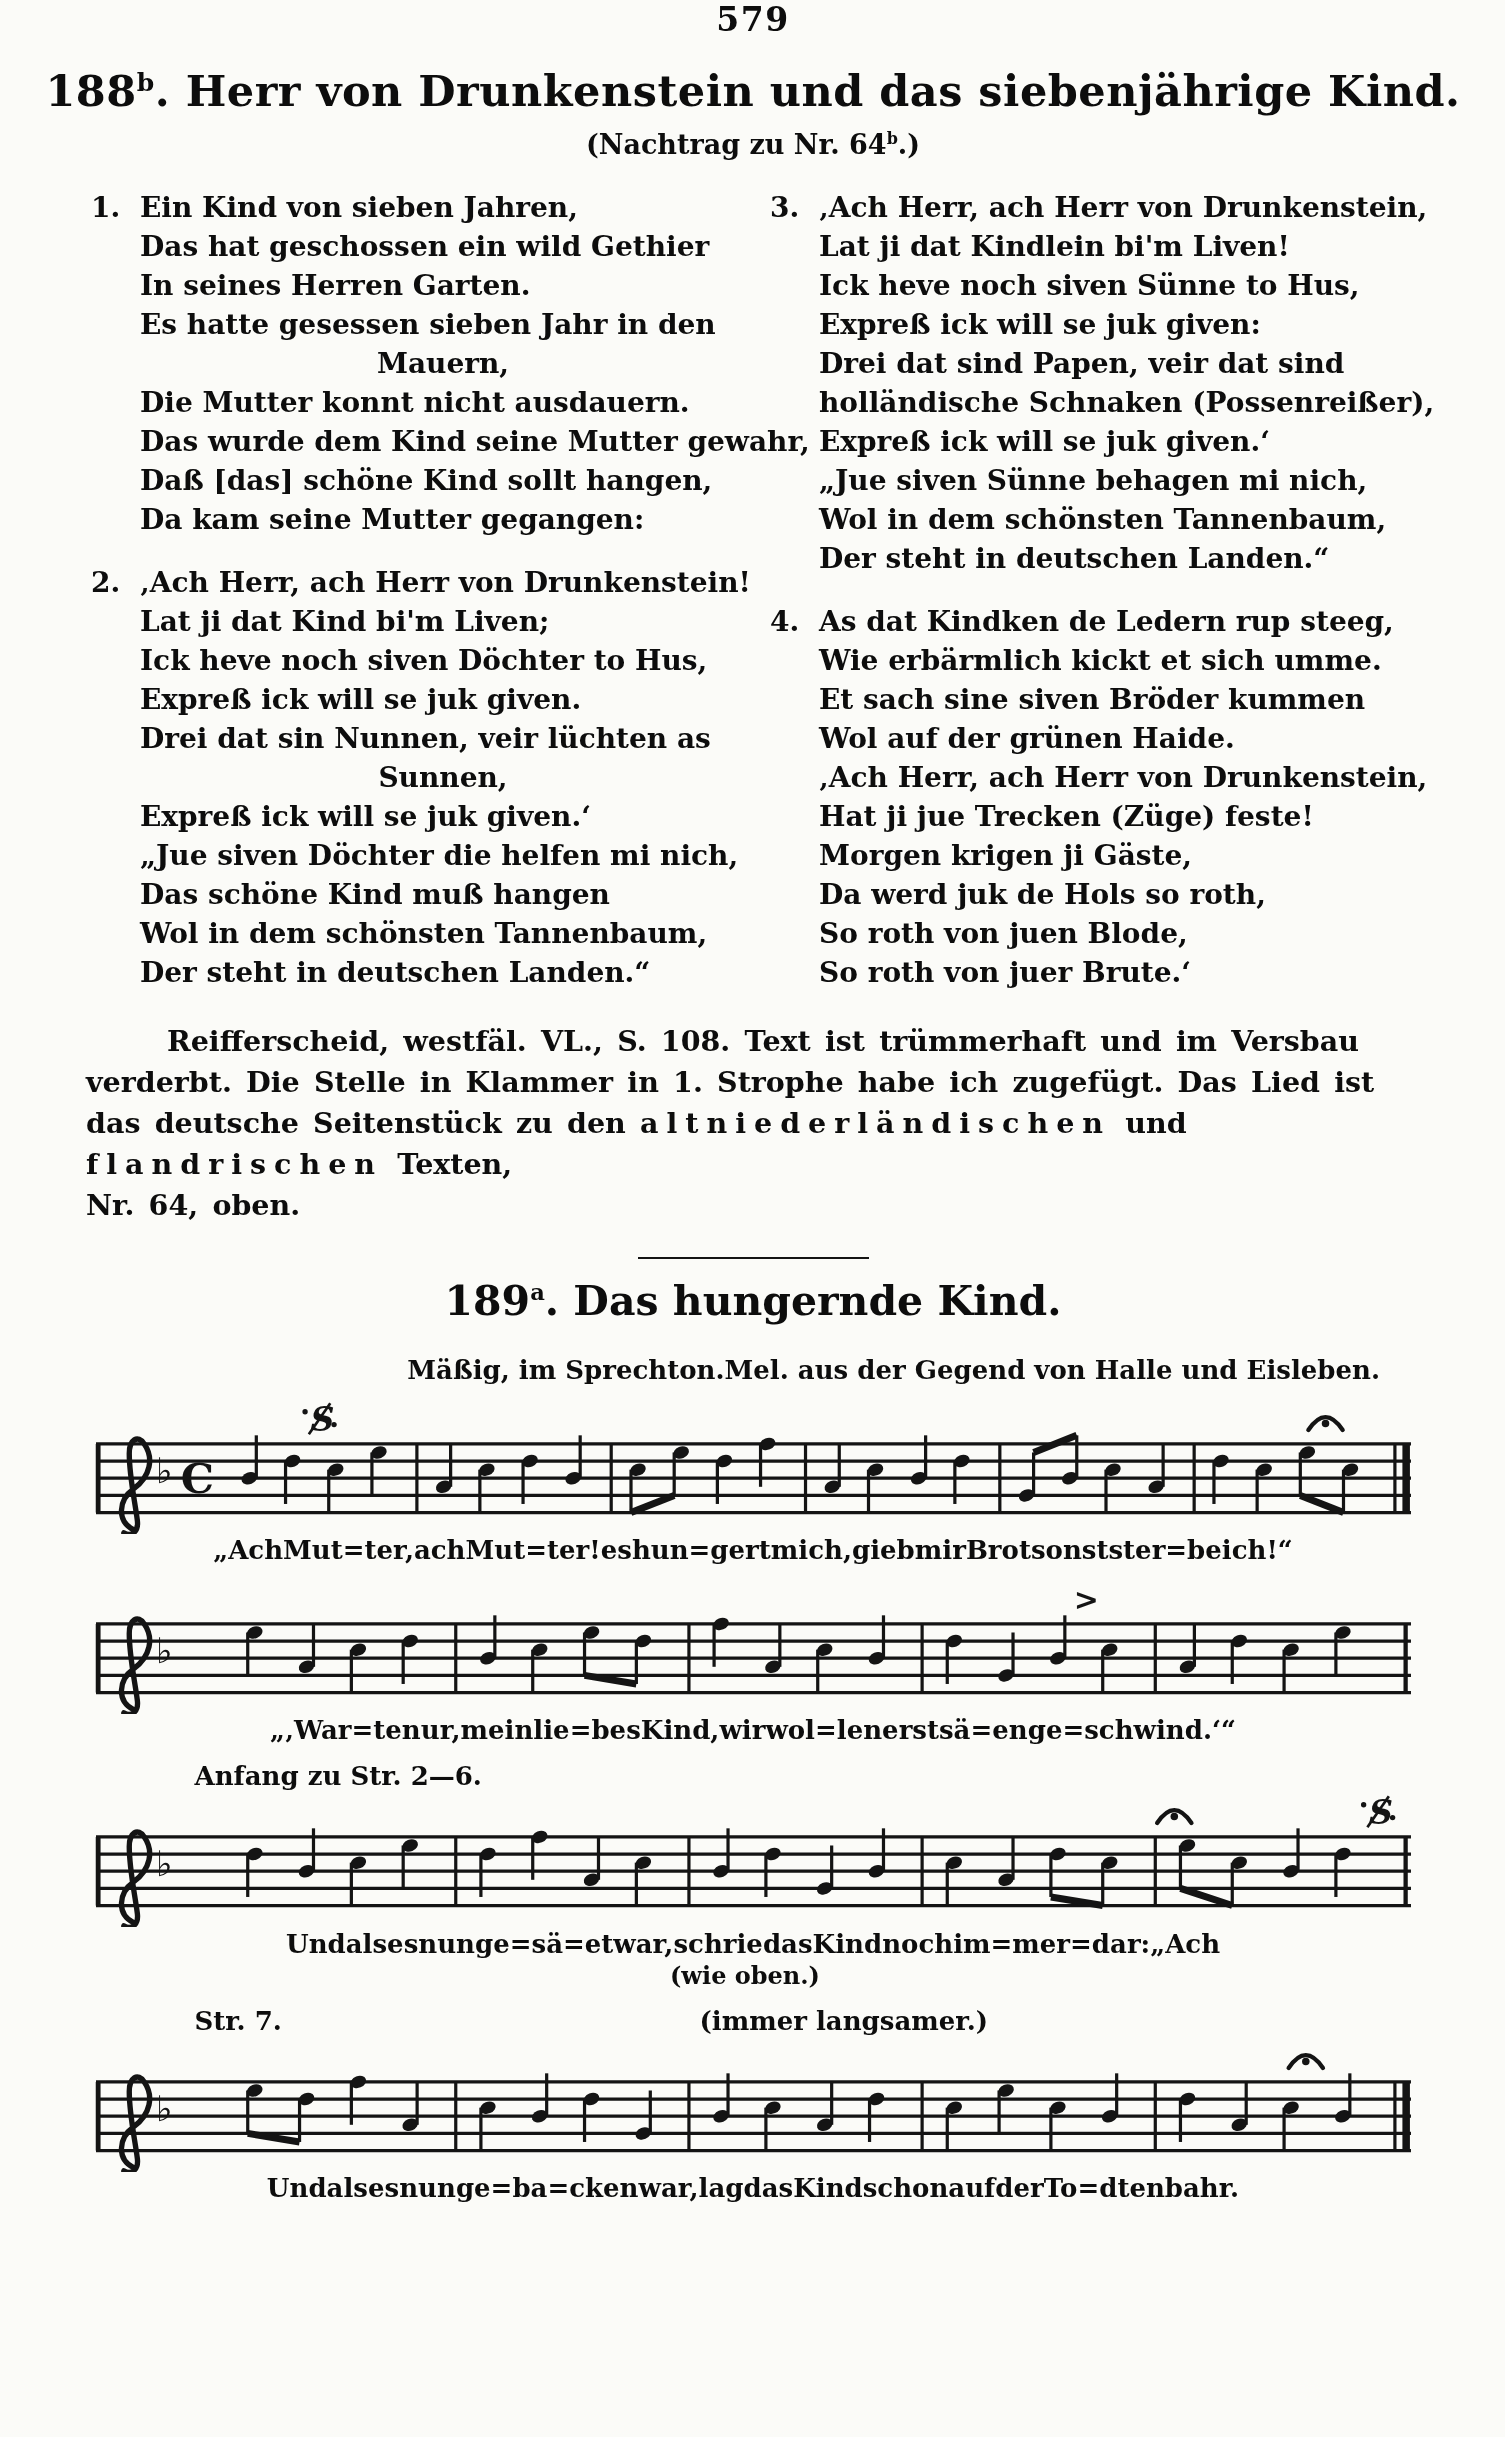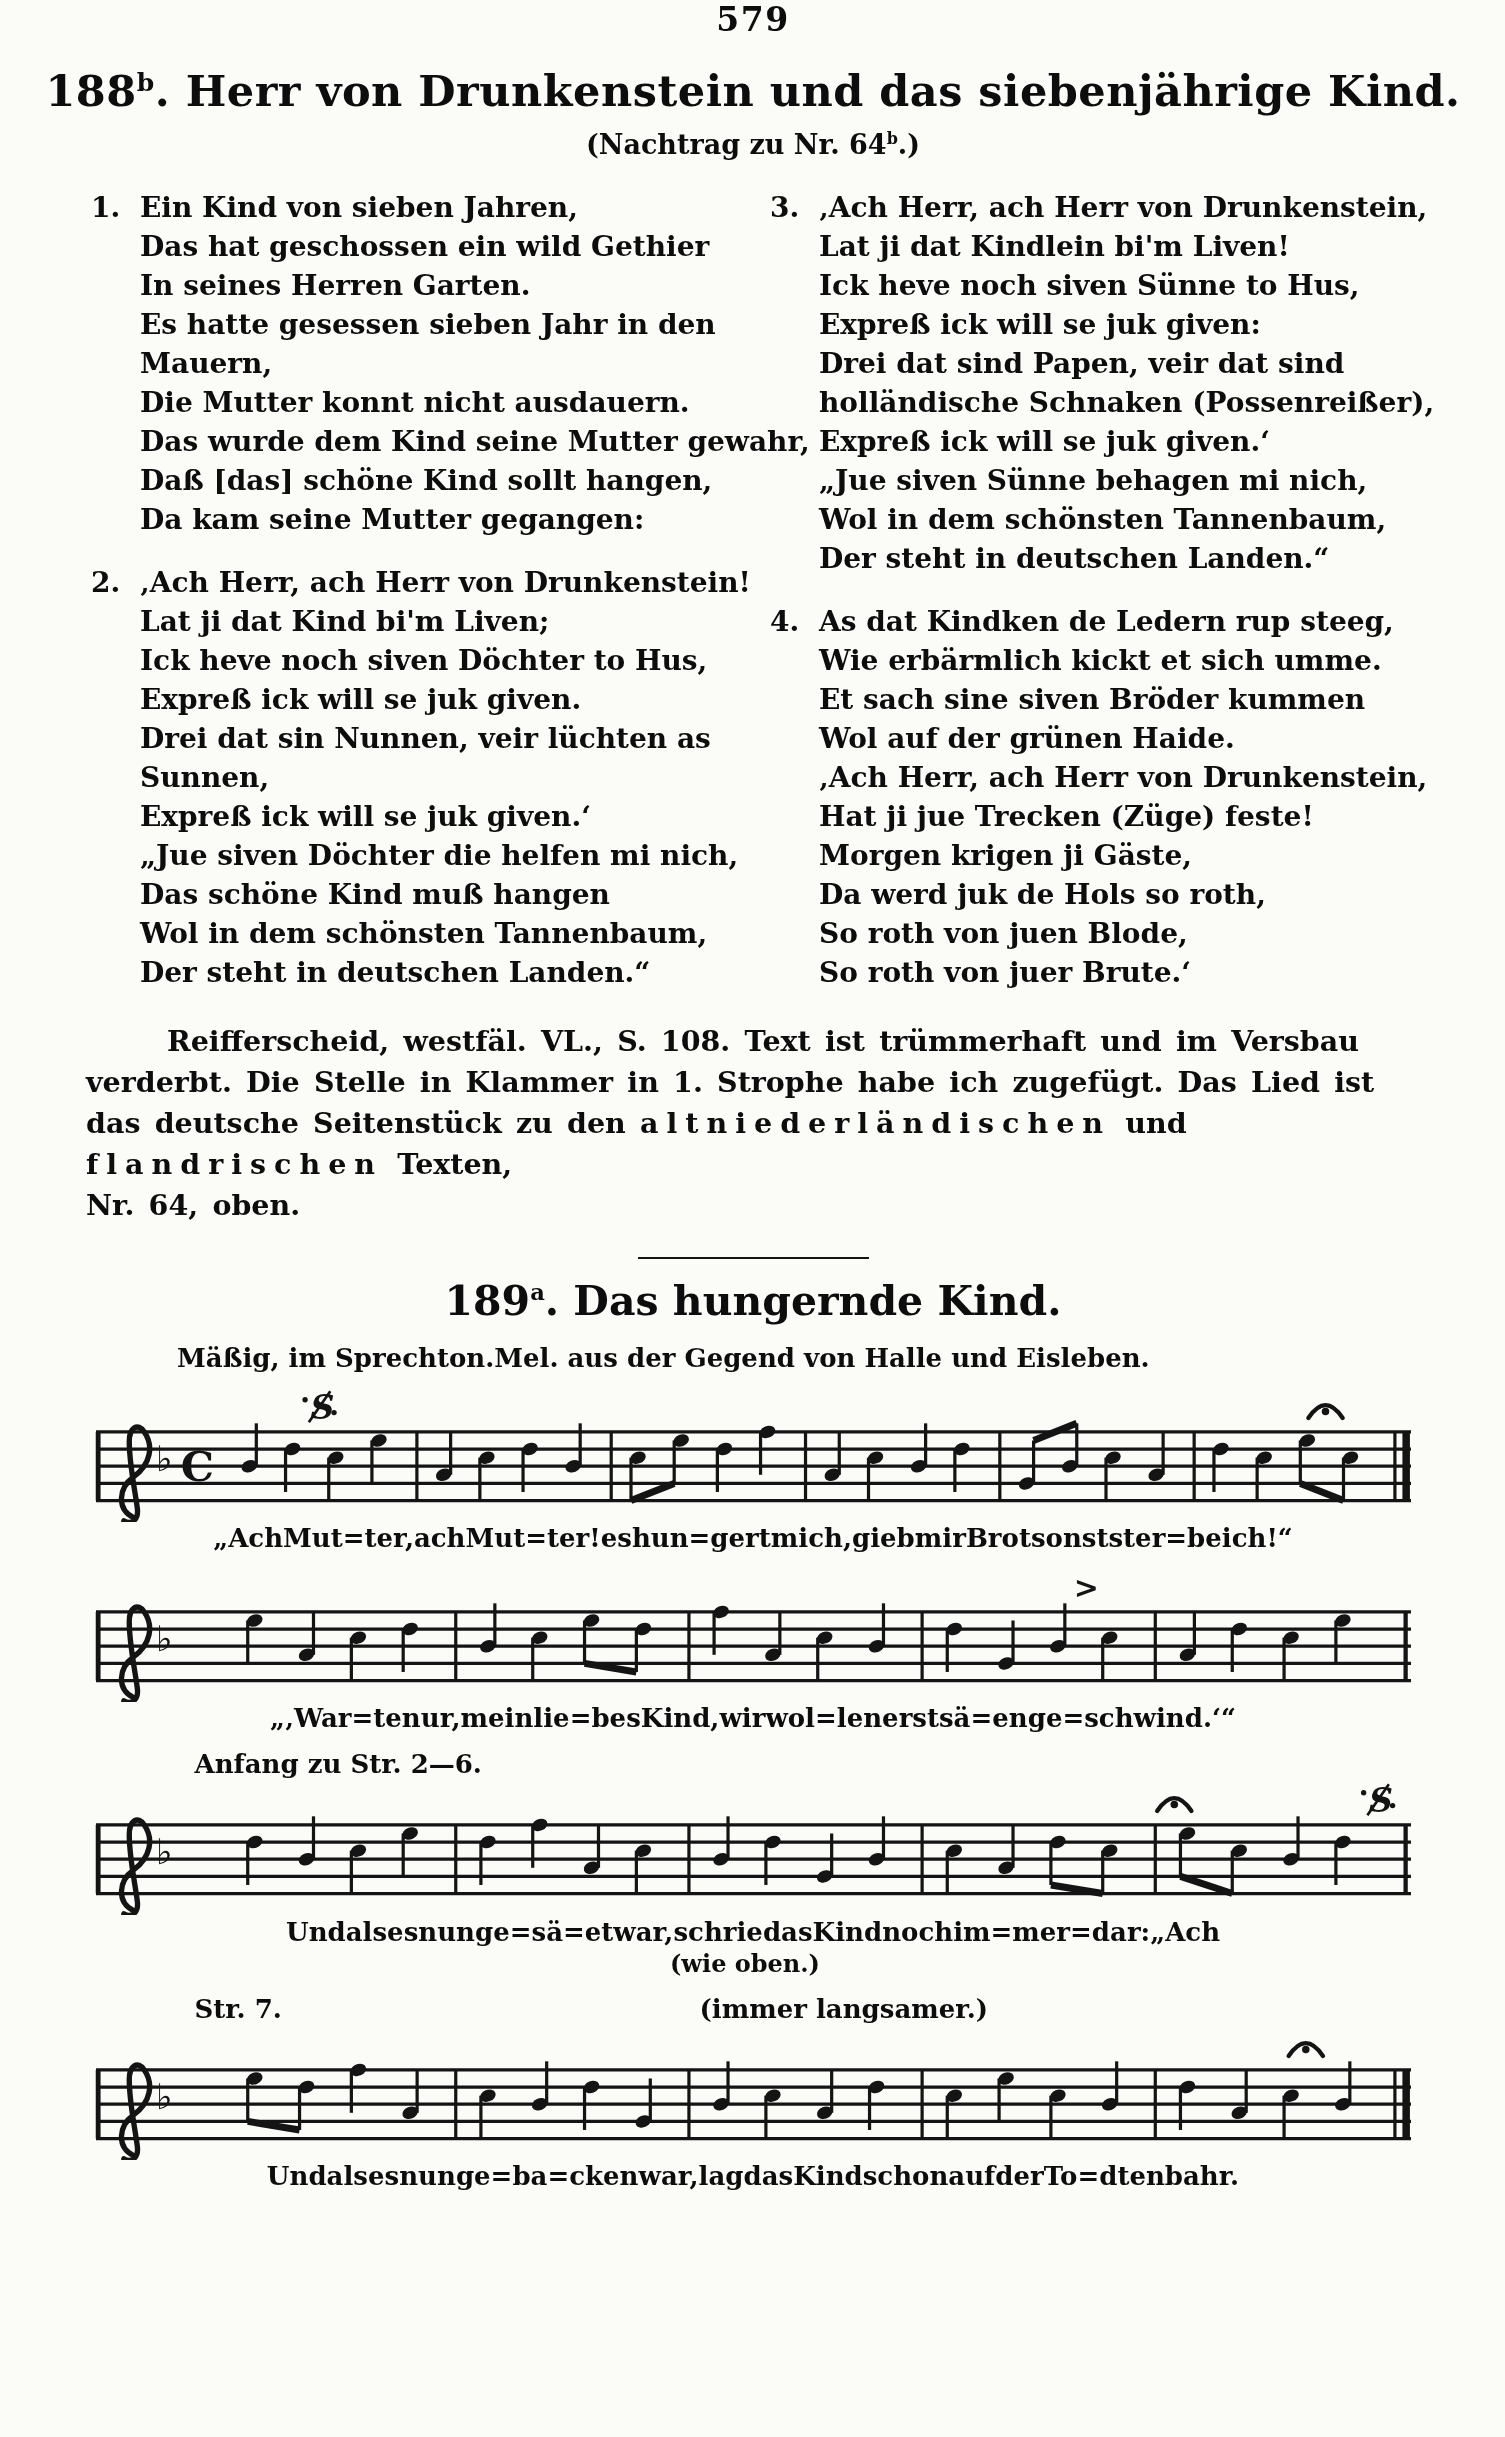--- a/index.html
+++ b/index.html
@@ -13,29 +13,29 @@
   .pagenum{text-align:center;font-size:33px;font-weight:700;letter-spacing:1.6px;}
   .song-title{text-align:center;font-size:43px;font-weight:900;margin:27px 0 0;letter-spacing:0.5px;}
   .song-title sup{font-size:25px;}
   .subtitle{text-align:center;font-size:27px;font-weight:700;margin-top:13px;}
   .subtitle sup{font-size:16px;}
   .stanza-cols{display:flex;padding:0 81px 0 91px;gap:24px;margin-top:28px;}
   .col{flex:1;min-width:0;}
   .stanza{position:relative;padding-left:49px;margin-bottom:24px;font-size:28px;font-weight:700;line-height:39px;white-space:nowrap;}
   .snum{position:absolute;left:0;top:0;}
   .line{min-height:39px;}
-  .line.right{text-align:left;}
+  .line.right{text-align:center;}
   .footnote{padding:0 86px;font-size:28.5px;font-weight:700;line-height:41px;margin-top:5px;word-spacing:4.3px;}
   .fline.indent{text-indent:81px;}
   .sp{letter-spacing:8px;}
   .divider{width:231px;border:none;border-top:2.7px solid #141414;margin:31px auto 18.3px;}
   .song-title2{text-align:center;font-size:41px;font-weight:900;margin:14px 0 0;}
   .song-title2 sup{font-size:22.6px;}
-  .tempo-row{display:flex;justify-content:flex-start;align-items:flex-end;
-    padding:0 126px 0 177px;font-size:26px;font-weight:700;margin-top:18px;}
+  .tempo-row{display:flex;justify-content:flex-end;align-items:flex-end;
+    padding:0 126px 0 177px;font-size:26px;font-weight:700;margin-top:30px;}
   .system{width:1323px;margin:16px auto 0;}
   .syslabels{position:relative;font-size:26px;font-weight:700;height:33px;margin-top:7.5px;}
   .syslabels .left{position:absolute;left:103px;top:0;}
   .syslabels .center{position:absolute;left:608px;top:0;}
   .lyrics{display:flex;justify-content:center;font-size:26px;font-weight:700;
     margin-top:1.1px;padding:0 14px;white-space:nowrap;}
   .wieoben{text-align:center;font-size:24px;font-weight:700;padding-right:16px;margin-top:2.2px;}
   svg{display:block;}
 </style>
 </head>

